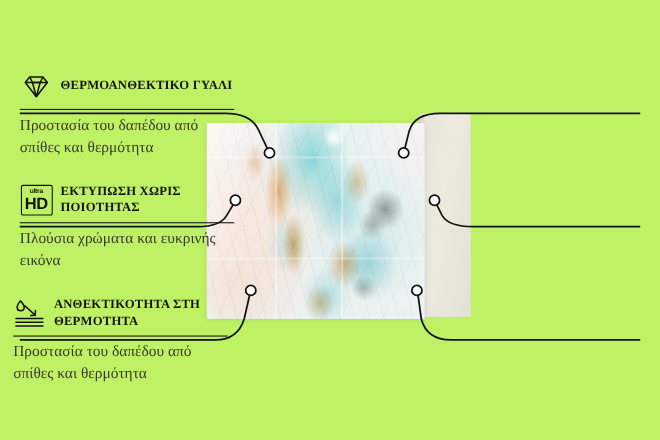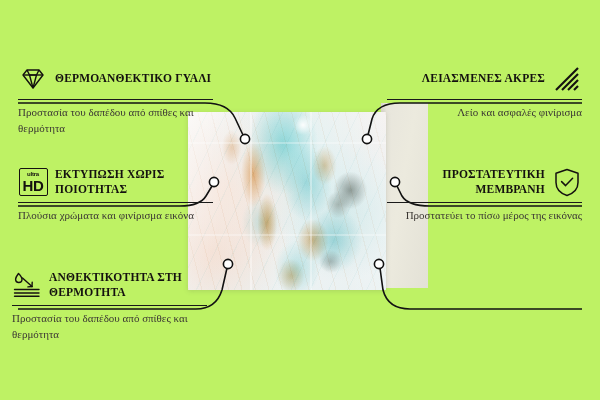--- a/index.html
+++ b/index.html
@@ -152,21 +152,21 @@
   .feature.left .title { text-align: left; }
   .feature.right .title { text-align: right; }
 
   .rule {
     height: 0;
     border-top: 1.4px solid #1a1a1a;
     margin-top: 3px;
   }
 
   .feature .desc {
-    font-size: 11px;
+    font-size: 14px;
     line-height: 1.42;
     color: #3a3633;
     margin-top: 5px;
   }
   .feature.left .desc { text-align: left; }
   .feature.right .desc { text-align: right; }
 
   .icon {
     flex: 0 0 auto;
     width: 30px;
@@ -300,21 +300,21 @@
     <div class="head">
       <span class="icon">
         <span class="hdbox">
           <span class="u">ultra</span>
           <span class="hd">HD</span>
         </span>
       </span>
       <span class="title">ΕΚΤΥΠΩΣΗ ΧΩΡΙΣ ΠΟΙΟΤΗΤΑΣ</span>
     </div>
     <div class="rule"></div>
-    <div class="desc">Πλούσια χρώματα και φινίρισμα εικόνα</div>
+    <div class="desc">Πλούσια χρώματα και ευκρινής εικόνα</div>
   </div>
 
   <div class="feature left" id="f-heat-res">
     <div class="head">
       <span class="icon">
         <svg width="30" height="28" viewBox="0 0 30 28">
           <g fill="none" stroke="#14110f" stroke-width="1.4" stroke-linejoin="round" stroke-linecap="round">
             <path d="M6.5 2.5 C9 5 10 6.6 10 8.3 C10 10.2 8.6 11.5 6.8 11.5 C5 11.5 3.6 10.2 3.6 8.3 C3.6 6.6 4.6 5 6.5 2.5 Z"></path>
             <path d="M10.5 7 L20 15.5"></path>
             <path d="M20 15.5 L20.2 11.3"></path>
@@ -324,48 +324,16 @@
             <path d="M2.5 25.3 L27 25.3"></path>
           </g>
         </svg>
       </span>
       <span class="title">ΑΝΘΕΚΤΙΚΟΤΗΤΑ ΣΤΗ ΘΕΡΜΟΤΗΤΑ</span>
     </div>
     <div class="rule"></div>
     <div class="desc">Προστασία του δαπέδου από σπίθες και θερμότητα</div>
   </div>
 
-  <div class="feature right" id="f-edges">
-    <div class="head">
-      <span class="title">ΛΕΙΑΣΜΕΝΕΣ ΑΚΡΕΣ</span>
-      <span class="icon">
-        <svg width="26" height="26" viewBox="0 0 26 26">
-          <g stroke="#14110f" stroke-width="2.1" stroke-linecap="butt">
-            <path d="M2 24 L24 2"></path>
-            <path d="M8 24 L24 8"></path>
-            <path d="M14 24 L24 14"></path>
-            <path d="M20 24 L24 20"></path>
-          </g>
-        </svg>
-      </span>
-    </div>
-    <div class="rule"></div>
-    <div class="desc">Λείο και ασφαλές φινίρισμα</div>
-  </div>
-
-  <div class="feature right" id="f-membrane">
-    <div class="head">
-      <span class="title">ΠΡΟΣΤΑΤΕΥΤΙΚΗ ΜΕΜΒΡΑΝΗ</span>
-      <span class="icon">
-        <svg width="26" height="29" viewBox="0 0 26 29">
-          <g fill="none" stroke="#14110f" stroke-width="1.5" stroke-linejoin="round" stroke-linecap="round">
-            <path d="M13 1.5 L24 5.2 L24 14.5 C24 21 19 25.5 13 27.5 C7 25.5 2 21 2 14.5 L2 5.2 Z"></path>
-            <path d="M7.6 13.6 L11.6 17.6 L18.6 10.3"></path>
-          </g>
-        </svg>
-      </span>
-    </div>
-    <div class="rule"></div>
-    <div class="desc">Προστατεύει το πίσω μέρος της εικόνας</div>
-  </div>
+
 
 
 </div>
 
 </body></html>

